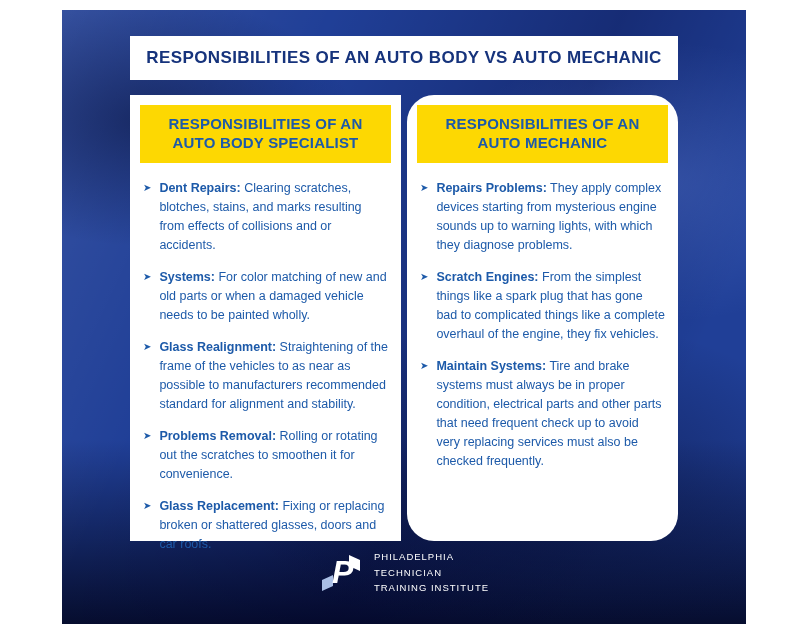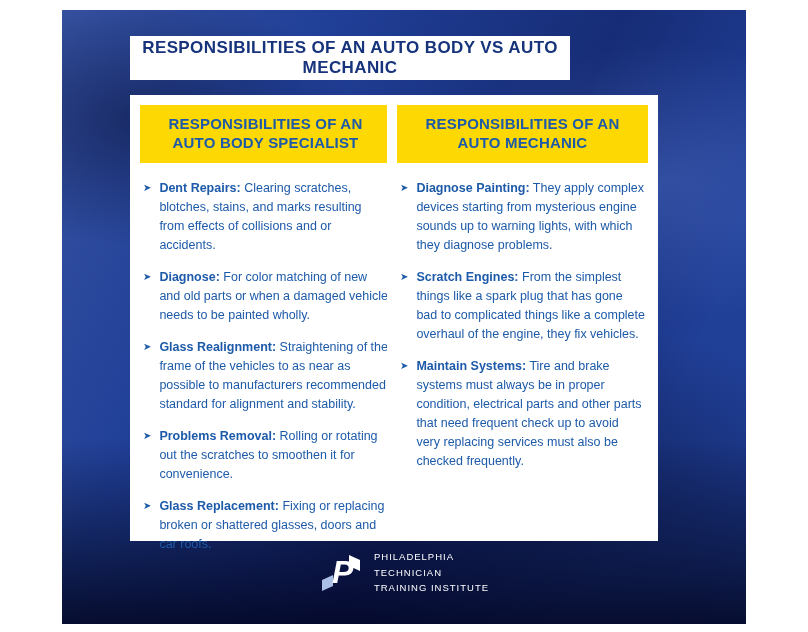--- a/index.html
+++ b/index.html
@@ -12,32 +12,32 @@
     background-color:#203f97;
     background-image:
       radial-gradient(ellipse 300px 180px at 12% 18%, rgba(8,16,56,0.55), transparent 70%),
       radial-gradient(ellipse 320px 200px at 88% 28%, rgba(130,165,255,0.22), transparent 70%),
       radial-gradient(ellipse 420px 240px at 70% 78%, rgba(6,12,48,0.55), transparent 72%),
       linear-gradient(115deg, rgba(255,255,255,0.10) 0%, transparent 28%, rgba(0,0,40,0.30) 58%, transparent 82%),
       linear-gradient(to bottom, rgba(10,20,70,0) 70%, rgba(4,9,38,0.92) 100%);
   }
 
   .title-banner {
-    position:absolute; left:130px; top:36px; width:440px; height:44px;
+    position:absolute; left:130px; top:36px; width:548px; height:44px;
     background:#ffffff; display:flex; align-items:center; justify-content:center;
   }
   .title-banner span {
     color:#16337c; font-weight:700; font-size:17px; letter-spacing:0.4px; text-align:center;
   }
 
   .card {
     position:absolute; top:95px; width:271px; height:446px; background:#ffffff;
   }
   .card-left  { left:130px; }
-  .card-right { left:387px; }
+  .card-right { left:407px;border-radius:27px; }
 
   .yellow-header {
     margin:10px 10px 8px 10px; height:58px; background:#fdd802;
     display:flex; align-items:center; justify-content:center; text-align:center;
     padding:20px 14px;
   }
   .yellow-header span {
     color:#1d5aa9; font-weight:700; font-size:15px; line-height:1.25;
     letter-spacing:0.2px; text-transform:uppercase;
   }
@@ -71,21 +71,21 @@
     <div class="yellow-header">
       <span>RESPONSIBILITIES OF AN AUTO BODY SPECIALIST</span>
     </div>
     <div class="list">
       <div class="item">
         <span class="bullet">➤</span>
         <p class="item-text"><strong>Dent Repairs:</strong> <span>Clearing scratches, blotches, stains, and marks resulting from effects of collisions and or accidents.</span></p>
       </div>
       <div class="item">
         <span class="bullet">➤</span>
-        <p class="item-text"><strong>Diagnose:</strong> <span>For color matching of new and old parts or when a damaged vehicle needs to be painted wholly.</span></p>
+        <p class="item-text"><strong>Systems:</strong> <span>For color matching of new and old parts or when a damaged vehicle needs to be painted wholly.</span></p>
       </div>
       <div class="item">
         <span class="bullet">➤</span>
         <p class="item-text"><strong>Glass Realignment:</strong> <span>Straightening of the frame of the vehicles to as near as possible to manufacturers recommended standard for alignment and stability.</span></p>
       </div>
       <div class="item">
         <span class="bullet">➤</span>
         <p class="item-text"><strong>Problems Removal:</strong> <span>Rolling or rotating out the scratches to smoothen it for convenience.</span></p>
       </div>
       <div class="item">
@@ -95,21 +95,21 @@
     </div>
   </div>
 
   <div class="card card-right">
     <div class="yellow-header">
       <span>RESPONSIBILITIES OF AN AUTO MECHANIC</span>
     </div>
     <div class="list">
       <div class="item">
         <span class="bullet">➤</span>
-        <p class="item-text"><strong>Diagnose Painting:</strong> <span>They apply complex devices starting from mysterious engine sounds up to warning lights, with which they diagnose problems.</span></p>
+        <p class="item-text"><strong>Repairs Problems:</strong> <span>They apply complex devices starting from mysterious engine sounds up to warning lights, with which they diagnose problems.</span></p>
       </div>
       <div class="item">
         <span class="bullet">➤</span>
         <p class="item-text"><strong>Scratch Engines:</strong> <span>From the simplest things like a spark plug that has gone bad to complicated things like a complete overhaul of the engine, they fix vehicles.</span></p>
       </div>
       <div class="item">
         <span class="bullet">➤</span>
         <p class="item-text"><strong>Maintain Systems:</strong> <span>Tire and brake systems must always be in proper condition, electrical parts and other parts that need frequent check up to avoid very replacing services must also be checked frequently.</span></p>
       </div>
     </div>

